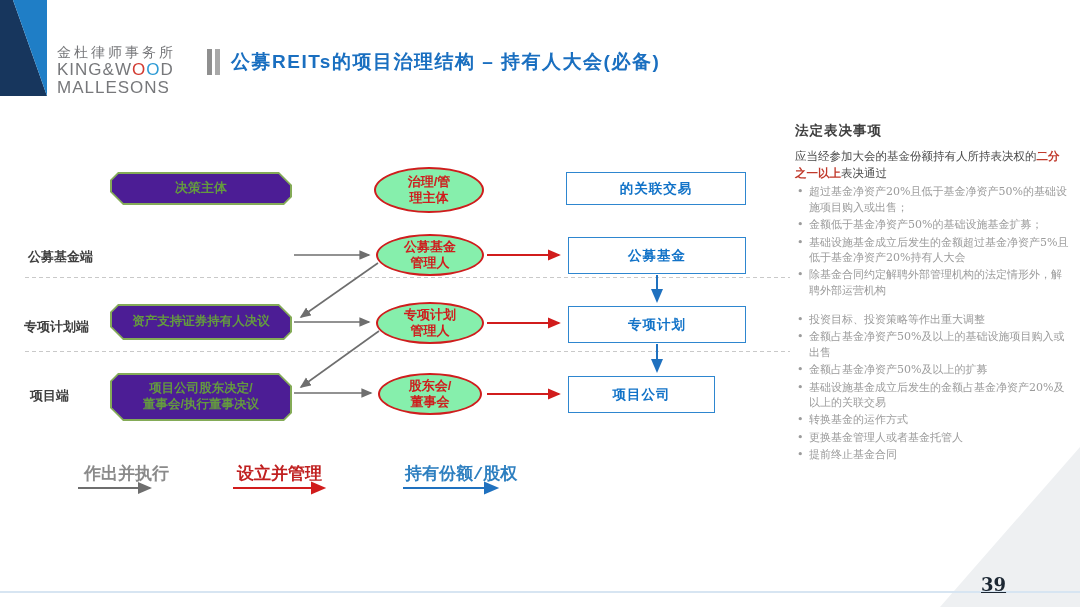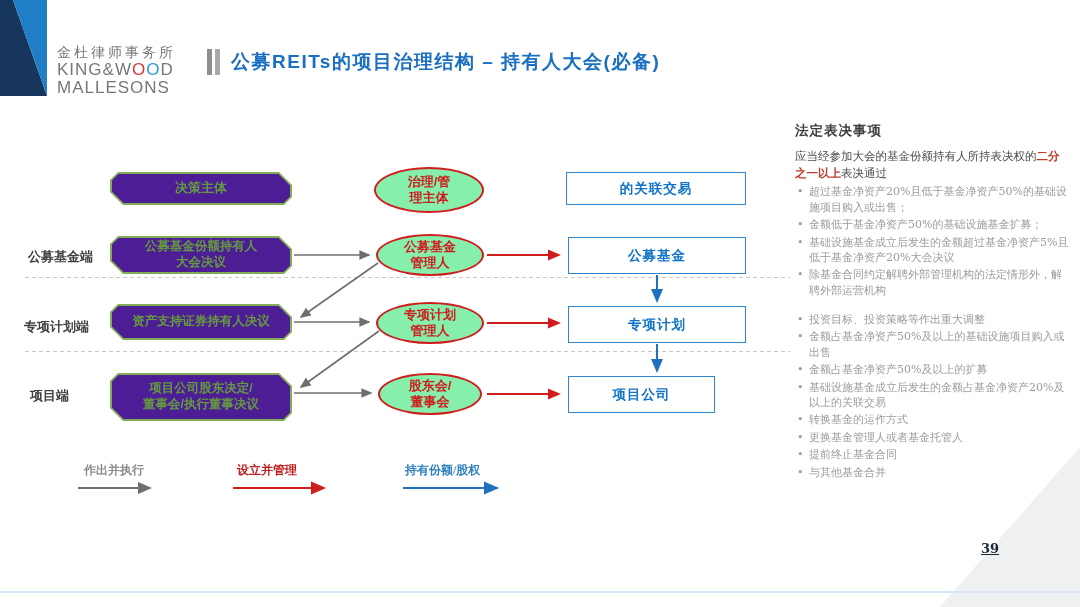--- a/index.html
+++ b/index.html
@@ -37,40 +37,40 @@
   .oval { position:absolute; border:2px solid #cf1d1d; border-radius:50%; background:#86efac;
     display:flex; align-items:center; justify-content:center; }
   .oval span { color:#cf1d1d; font-weight:bold; font-size:13px; text-align:center;
     line-height:1.25; white-space:pre-line; }
   .bbox { position:absolute; border:1.7px solid #2e86cf; background:#ffffff;
     display:flex; align-items:center; justify-content:center; }
   .bbox span { color:#1273c8; font-weight:bold; font-size:13.5px; text-align:center;
     letter-spacing:1px; white-space:pre-line; }
   #arrow-layer { position:absolute; left:0; top:0; pointer-events:none; }
   
-  .legend-label { position:absolute; font-size:12px; font-weight:bold;
-    font-family:Liberation Serif, serif; white-space:nowrap;text-align:right; }
+  .legend-label { position:absolute; font-size:17px; font-weight:bold;
+    font-family:Liberation Mono, monospace; white-space:nowrap;text-align:right; }
   .legend-gray { color:#8a8a8a; }
   .legend-red  { color:#c02020; }
   .legend-blue { color:#2d7fc0; }
   
   #law-panel { position:absolute; left:795px; top:122px; width:274px;
     font-family:"DejaVu Serif", serif; }
   #law-panel h3 { font-size:13.5px; color:#404040; margin-bottom:8px; letter-spacing:1px; }
   .rule-para { font-size:11.5px; line-height:1.45; color:#4a4a4a; margin-bottom:3px; }
   .rule-para .em { color:#c0392b; font-weight:bold; }
   .rule-list { list-style:none; margin-bottom:14px; }
   .rule-list li { position:relative; font-size:11px; line-height:1.4; color:#9b9b9b;
     padding-left:14px; margin-bottom:2px; }
   .rule-list li::before { content:"•"; position:absolute; left:2px; color:#9b9b9b; }
   
   #corner-tri { position:absolute; right:0; bottom:0; }
   #footer-line { position:absolute; left:0; top:591px; width:1080px; height:2px;
     background:#d7e5f2; }
-  #page-number { position:absolute; left:981px; top:541px; font-size:13px; font-weight:bold;
+  #page-number { position:absolute; left:981px; top:574px; font-size:18px; font-weight:bold;
     color:#1c2733; font-family:"DejaVu Serif", serif;text-decoration:underline; }
 </style>
 </head>
 <body>
 
 <div id="slide">
 
   <svg id="corner-shape" width="48" height="100" viewBox="0 0 48 100">
     <polygon points="0,0 13,0 47,96 0,96" fill="#17365d"></polygon>
     <polygon points="13,0 47,0 47,96" fill="#1f7ec6"></polygon>
@@ -123,26 +123,20 @@
 
   <div class="rowlabel" style="left:28px; top:248px;">公募基金端</div>
   <div class="rowlabel" style="left:24px; top:318px;">专项计划端</div>
   <div class="rowlabel" style="left:30px; top:387px;">项目端</div>
 
   <div class="gbox" style="left:110px; top:172px; width:182px; height:33px;">
     <div class="inner">
         <span>决策主体</span>
       </div>
   </div>
-  <div class="gbox" style="left:110px; top:236px; width:182px; height:38px;">
-    <div class="inner">
-        <span style="font-size:12.5px;">公募基金份额持有人
-大会决议</span>
-      </div>
-  </div>
   <div class="gbox" style="left:110px; top:304px; width:182px; height:36px;">
     <div class="inner">
         <span style="font-size:12.5px;">资产支持证券持有人决议</span>
       </div>
   </div>
   <div class="gbox" style="left:110px; top:373px; width:182px; height:48px;">
     <div class="inner">
         <span style="font-size:12.5px;">项目公司股东决定/
 董事会/执行董事决议</span>
       </div>
@@ -181,32 +175,31 @@
   <div class="legend-label legend-gray" style="left:84px; top:462px;">作出并执行</div>
   <div class="legend-label legend-red" style="left:237px; top:462px;">设立并管理</div>
   <div class="legend-label legend-blue" style="left:405px; top:462px;">持有份额/股权</div>
 
   <div id="law-panel">
     <h3>法定表决事项</h3>
     <p class="rule-para"><span>应当经参加大会的基金份额持有人所持表决权的</span><span class="em">二分之一以上</span><span>表决通过</span></p>
     <ul class="rule-list">
         <li>超过基金净资产20%且低于基金净资产50%的基础设施项目购入或出售；</li>
         <li>金额低于基金净资产50%的基础设施基金扩募；</li>
-        <li>基础设施基金成立后发生的金额超过基金净资产5%且低于基金净资产20%大会决议</li>
+        <li>基础设施基金成立后发生的金额超过基金净资产5%且低于基金净资产20%持有人大会</li>
         <li>除基金合同约定解聘外部管理机构的法定情形外，解聘外部运营机构</li>
       </ul>
     <ul class="rule-list">
         <li>投资目标、投资策略等作出重大调整</li>
         <li>金额占基金净资产50%及以上的基础设施项目购入或出售</li>
         <li>金额占基金净资产50%及以上的扩募</li>
         <li>基础设施基金成立后发生的金额占基金净资产20%及以上的关联交易</li>
         <li>转换基金的运作方式</li>
         <li>更换基金管理人或者基金托管人</li>
         <li>提前终止基金合同</li>
-        <li>与其他基金合并</li>
       </ul>
   </div>
 
   <svg id="corner-tri" width="140" height="160" viewBox="0 0 140 160">
     <polygon points="140,0 140,160 0,160" fill="#eef0f2"></polygon>
   </svg>
   <div id="footer-line"></div>
   <div id="page-number">39</div>
 
 </div>

